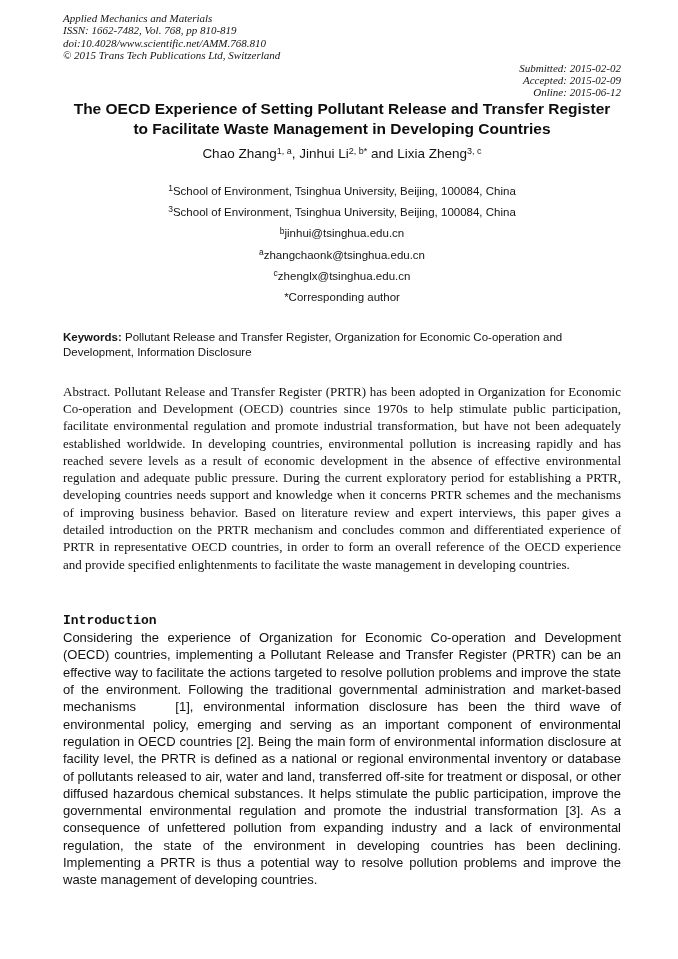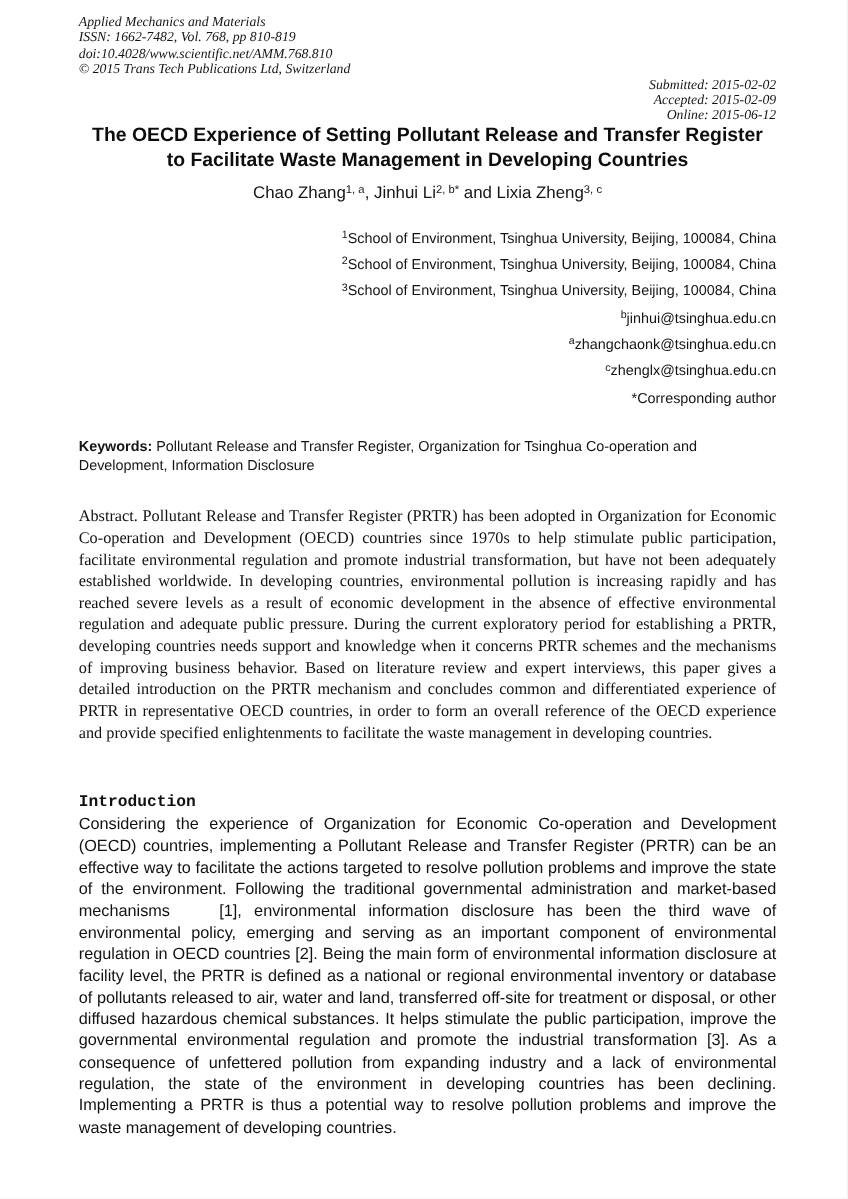--- a/index.html
+++ b/index.html
@@ -52,21 +52,21 @@
   .authors sup, .affil sup, .email sup {
     font-size: 9px;
     line-height: 0;
     position: relative;
     top: -0.45em;
     vertical-align: baseline;
   }
   
   .affil-block {
     margin-top: 17px;
-    text-align: right;
+    text-align: center;
     font-family: "Liberation Sans", sans-serif;
     font-size: 11.5px;
     line-height: 21.3px;
     color: #141414;
   }
   .affil sup, .email sup { font-size: 8.5px; }
   
   .keywords {
     margin-top: 21px;
     font-family: "Liberation Sans", sans-serif;
@@ -126,31 +126,30 @@
       <span>The OECD Experience of Setting Pollutant Release and Transfer Register</span><br>
       <span>to Facilitate Waste Management in Developing Countries</span>
     </h1>
 
     <div class="authors">
       <span>Chao Zhang</span><sup>1, a</sup><span>, </span><span>Jinhui Li</span><sup>2, b*</sup><span> and </span><span>Lixia Zheng</span><sup>3, c</sup>
     </div>
 
     <div class="affil-block">
       <div class="affil"><sup>1</sup><span>School of Environment, Tsinghua University, Beijing, 100084, China</span></div>
-      <div class="affil"><sup>2</sup><span>School of Environment, Tsinghua University, Beijing, 100084, China</span></div>
       <div class="affil"><sup>3</sup><span>School of Environment, Tsinghua University, Beijing, 100084, China</span></div>
       <div class="email"><sup>b</sup><span>jinhui@tsinghua.edu.cn</span></div>
       <div class="email"><sup>a</sup><span>zhangchaonk@tsinghua.edu.cn</span></div>
       <div class="email"><sup>c</sup><span>zhenglx@tsinghua.edu.cn</span></div>
       <div>*Corresponding author</div>
     </div>
 
     <p class="keywords">
       <b>Keywords:</b>
-      <span>Pollutant Release and Transfer Register, Organization for Tsinghua Co-operation and Development, Information Disclosure</span>
+      <span>Pollutant Release and Transfer Register, Organization for Economic Co-operation and Development, Information Disclosure</span>
     </p>
 
     <p class="abstract">
       <b>Abstract.</b>
       <span>Pollutant Release and Transfer Register (PRTR) has been adopted in Organization for Economic Co-operation and Development (OECD) countries since 1970s to help stimulate public participation, facilitate environmental regulation and promote industrial transformation, but have not been adequately established worldwide. In developing countries, environmental pollution is increasing rapidly and has reached severe levels as a result of economic development in the absence of effective environmental regulation and adequate public pressure. During the current exploratory period for establishing a PRTR, developing countries needs support and knowledge when it concerns PRTR schemes and the mechanisms of improving business behavior. Based on literature review and expert interviews, this paper gives a detailed introduction on the PRTR mechanism and concludes common and differentiated experience of PRTR in representative OECD countries, in order to form an overall reference of the OECD experience and provide specified enlightenments to facilitate the waste management in developing countries.</span>
     </p>
 
     <h2 class="intro-heading">Introduction</h2>
     <p class="intro-paragraph">Considering the experience of Organization for Economic Co-operation and Development (OECD) countries, implementing a Pollutant Release and Transfer Register (PRTR) can be an effective way to facilitate the actions targeted to resolve pollution problems and improve the state of the environment. Following the traditional governmental administration and market-based mechanisms&nbsp;&nbsp;&nbsp;&nbsp;[1], environmental information disclosure has been the third wave of environmental policy, emerging and serving as an important component of environmental regulation in OECD countries [2]. Being the main form of environmental information disclosure at facility level, the PRTR is defined as a national or regional environmental inventory or database of pollutants released to air, water and land, transferred off-site for treatment or disposal, or other diffused hazardous chemical substances. It helps stimulate the public participation, improve the governmental environmental regulation and promote the industrial transformation [3]. As a consequence of unfettered pollution from expanding industry and a lack of environmental regulation, the state of the environment in developing countries has been declining. Implementing a PRTR is thus a potential way to resolve pollution problems and improve the waste management of developing countries.</p>
 

